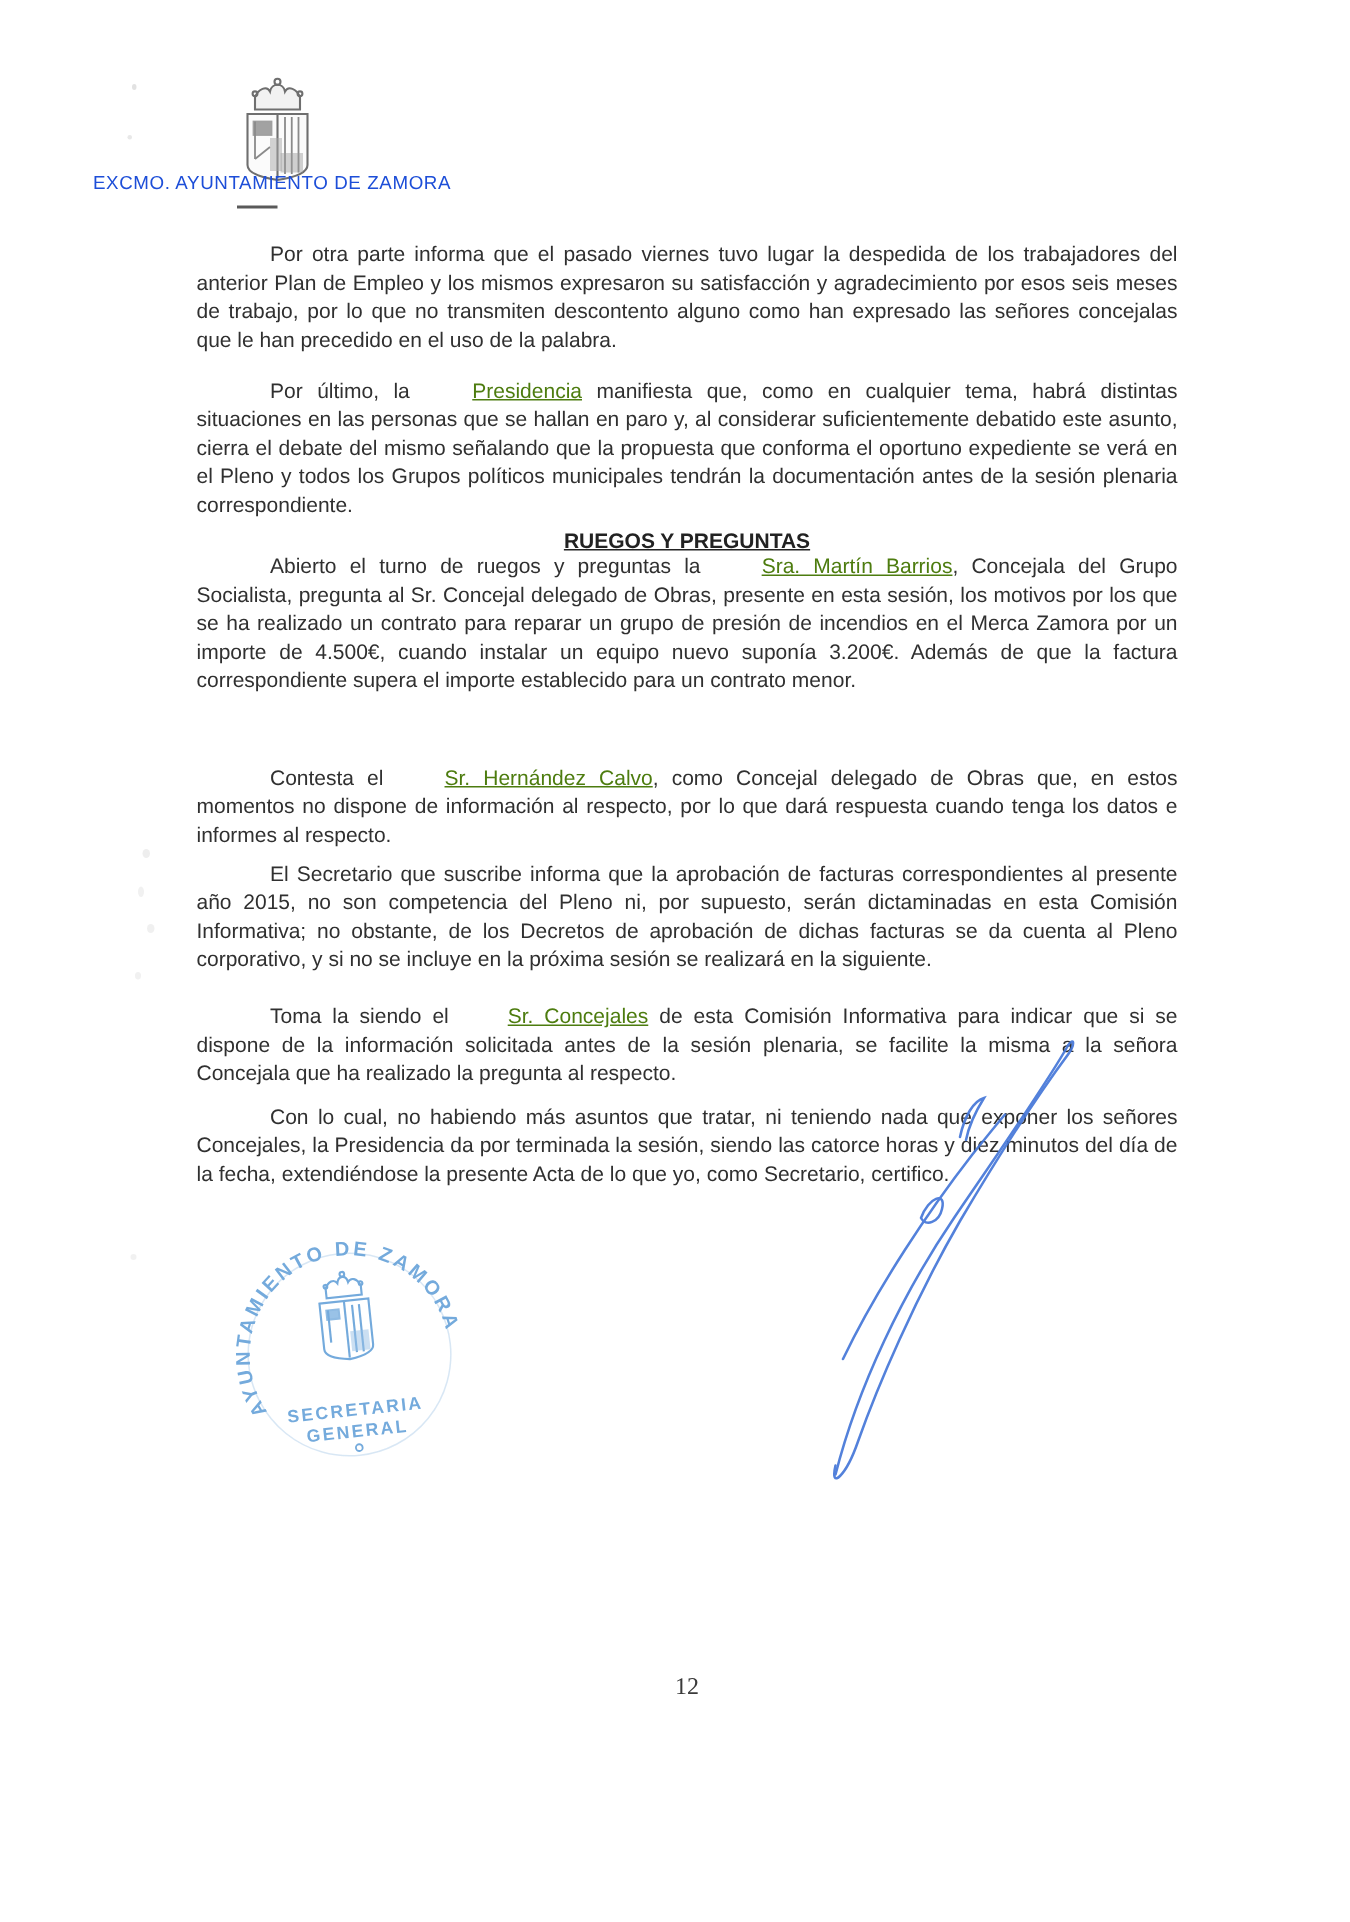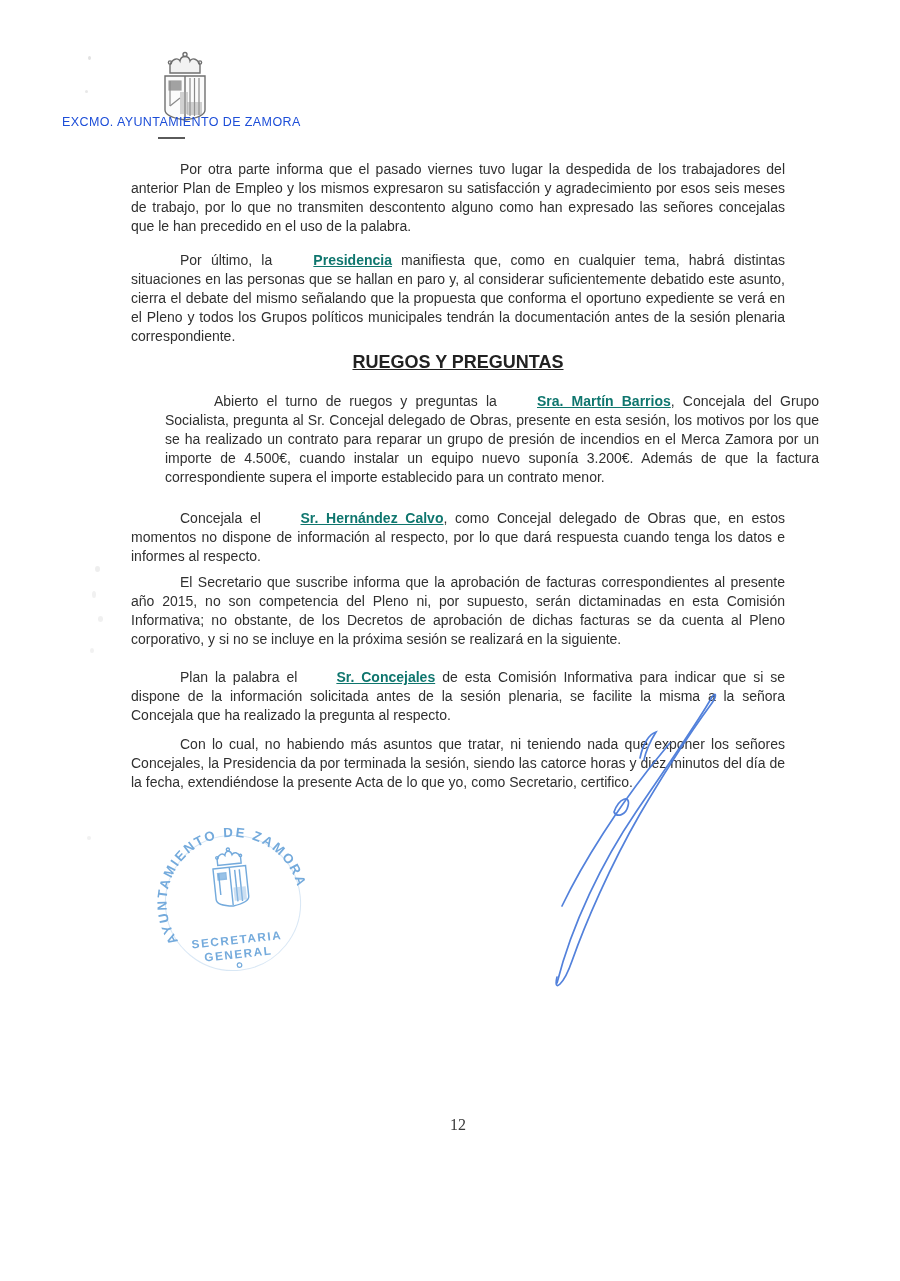--- a/index.html
+++ b/index.html
@@ -14,26 +14,26 @@
     position:absolute;left:62px;top:115px;width:300px;
     font-size:12.5px;letter-spacing:.4px;color:#1d4ed8;white-space:nowrap;
   }
   .org-underline{position:absolute;left:158px;top:137px;width:27px;height:1.5px;background:#5a5a5a;}
   
   .para{
     position:absolute;left:131px;width:654px;margin:0;
     text-align:justify;text-indent:49px;
     font-size:14px;line-height:19px;color:#303030;
   }
-  .p1{top:160px;} .p2{top:251px;} .p3{top:392px;margin-left:34px;} .p4{top:509px;}
+  .p1{top:160px;} .p2{top:251px;} .p3{top:368px;} .p4{top:509px;}
   .p5{top:573px;} .p6{top:668px;} .p7{top:735px;}
-  .bu{font-weight:bold;text-decoration:underline;color:#0f766e;padding-left:32px;}
+  .bu{font-weight:normal;text-decoration:underline;color:#4d7c0f;padding-left:32px;}
   .heading{
     position:absolute;left:131px;top:352px;width:654px;margin:0;
-    text-align:center;font-size:18px;font-weight:bold;color:#222;
+    text-align:center;font-size:14px;font-weight:bold;color:#222;
   }
   .heading span{text-decoration:underline;}
   
   .stamp{position:absolute;left:146px;top:816px;width:174px;height:174px;opacity:.85;}
   .signature{position:absolute;left:540px;top:666px;width:192px;height:338px;pointer-events:none;}
   
   .page-number{
     position:absolute;left:131px;top:1116px;width:654px;text-align:center;
     font-family:"Liberation Serif", serif;font-size:16px;color:#3a3a3a;
   }
@@ -84,25 +84,25 @@
   <div class="speck s7"></div>
 
   <p class="para p1"><span>Por otra parte informa que el pasado viernes tuvo lugar la despedida de los trabajadores del anterior Plan de Empleo y los mismos expresaron su satisfacción y agradecimiento por esos seis meses de trabajo, por lo que no transmiten descontento alguno como han expresado las señores concejalas que le han precedido en el uso de la palabra.</span></p>
 
   <p class="para p2"><span>Por último, la </span><span class="bu">Presidencia</span><span> manifiesta que, como en cualquier tema, habrá distintas situaciones en las personas que se hallan en paro y, al considerar suficientemente debatido este asunto, cierra el debate del mismo señalando que la propuesta que conforma el oportuno expediente se verá en el Pleno y todos los Grupos políticos municipales tendrán la documentación antes de la sesión plenaria correspondiente.</span></p>
 
   <p class="heading"><span>RUEGOS Y PREGUNTAS</span></p>
 
   <p class="para p3"><span>Abierto el turno de ruegos y preguntas la </span><span class="bu">Sra. Martín Barrios</span><span>, Concejala del Grupo Socialista, pregunta al Sr. Concejal delegado de Obras, presente en esta sesión, los motivos por los que se ha realizado un contrato para reparar un grupo de presión de incendios en el Merca Zamora por un importe de 4.500€, cuando instalar un equipo nuevo suponía 3.200€. Además de que la factura correspondiente supera el importe establecido para un contrato menor.</span></p>
 
-  <p class="para p4"><span>Concejala el </span><span class="bu">Sr. Hernández Calvo</span><span>, como Concejal delegado de Obras que, en estos momentos no dispone de información al respecto, por lo que dará respuesta cuando tenga los datos e informes al respecto.</span></p>
+  <p class="para p4"><span>Contesta el </span><span class="bu">Sr. Hernández Calvo</span><span>, como Concejal delegado de Obras que, en estos momentos no dispone de información al respecto, por lo que dará respuesta cuando tenga los datos e informes al respecto.</span></p>
 
   <p class="para p5"><span>El Secretario que suscribe informa que la aprobación de facturas correspondientes al presente año 2015, no son competencia del Pleno ni, por supuesto, serán dictaminadas en esta Comisión Informativa; no obstante, de los Decretos de aprobación de dichas facturas se da cuenta al Pleno corporativo, y si no se incluye en la próxima sesión se realizará en la siguiente.</span></p>
 
-  <p class="para p6"><span>Plan la palabra el </span><span class="bu">Sr. Concejales</span><span> de esta Comisión Informativa para indicar que si se dispone de la información solicitada antes de la sesión plenaria, se facilite la misma a la señora Concejala que ha realizado la pregunta al respecto.</span></p>
+  <p class="para p6"><span>Toma la siendo el </span><span class="bu">Sr. Concejales</span><span> de esta Comisión Informativa para indicar que si se dispone de la información solicitada antes de la sesión plenaria, se facilite la misma a la señora Concejala que ha realizado la pregunta al respecto.</span></p>
 
   <p class="para p7"><span>Con lo cual, no habiendo más asuntos que tratar, ni teniendo nada que exponer los señores Concejales, la Presidencia da por terminada la sesión, siendo las catorce horas y diez minutos del día de la fecha, extendiéndose la presente Acta de lo que yo, como Secretario, certifico.</span></p>
 
   <svg class="stamp" viewBox="0 0 170 170">
     <g transform="rotate(-6 85 85)" fill="none">
       <circle cx="85" cy="85" r="66" stroke="#7fb0de" stroke-width="1" opacity="0.35"></circle>
       <path id="ringPath" d="M 30,120 A 65,65 0 1 1 140,120" fill="none" stroke="none"></path>
       <text font-family="Liberation Sans, sans-serif" font-size="13" font-weight="bold" fill="#5c9cd6" letter-spacing="2">
         <textPath href="#ringPath" startOffset="4">AYUNTAMIENTO DE ZAMORA</textPath>
       </text>

